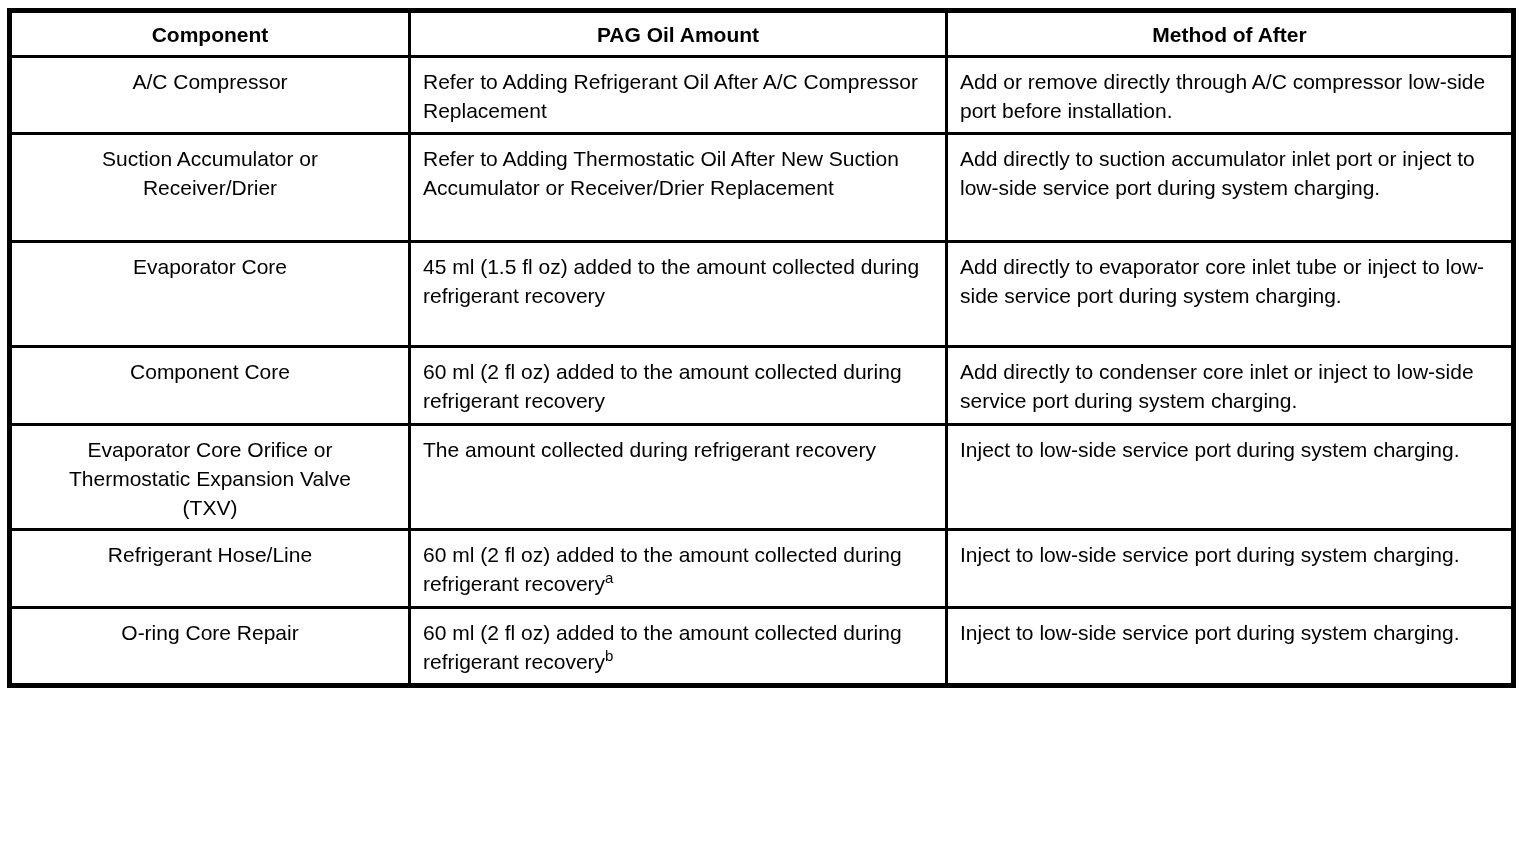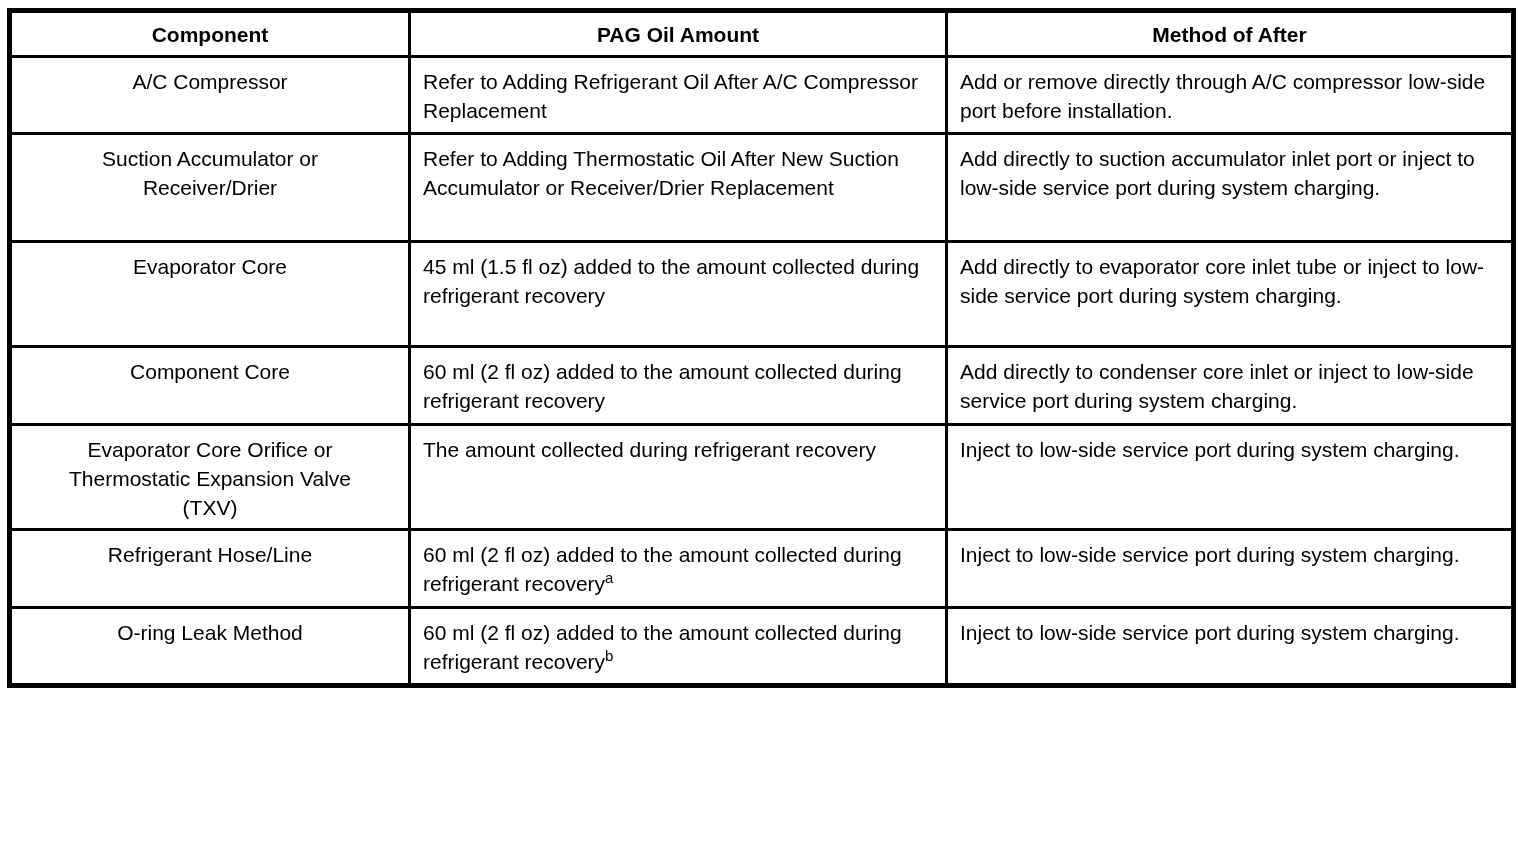--- a/index.html
+++ b/index.html
@@ -115,19 +115,19 @@
     <td class="component"><span>Evaporator Core Orifice or Thermostatic Expansion Valve (TXV)</span></td>
     <td class="amount"><span>The amount collected during refrigerant recovery</span><sup class="footnote"></sup></td>
     <td class="method"><span>Inject to low-side service port during system charging.</span></td>
   </tr>
         <tr>
     <td class="component"><span>Refrigerant Hose/Line</span></td>
     <td class="amount"><span>60 ml (2 fl oz) added to the amount collected during refrigerant recovery</span><sup class="footnote">a</sup></td>
     <td class="method"><span>Inject to low-side service port during system charging.</span></td>
   </tr>
         <tr>
-    <td class="component"><span>O-ring Leak Method</span></td>
+    <td class="component"><span>O-ring Core Repair</span></td>
     <td class="amount"><span>60 ml (2 fl oz) added to the amount collected during refrigerant recovery</span><sup class="footnote">b</sup></td>
     <td class="method"><span>Inject to low-side service port during system charging.</span></td>
   </tr>
       </tbody>
   </table>
 </div>
 
 </body></html>

